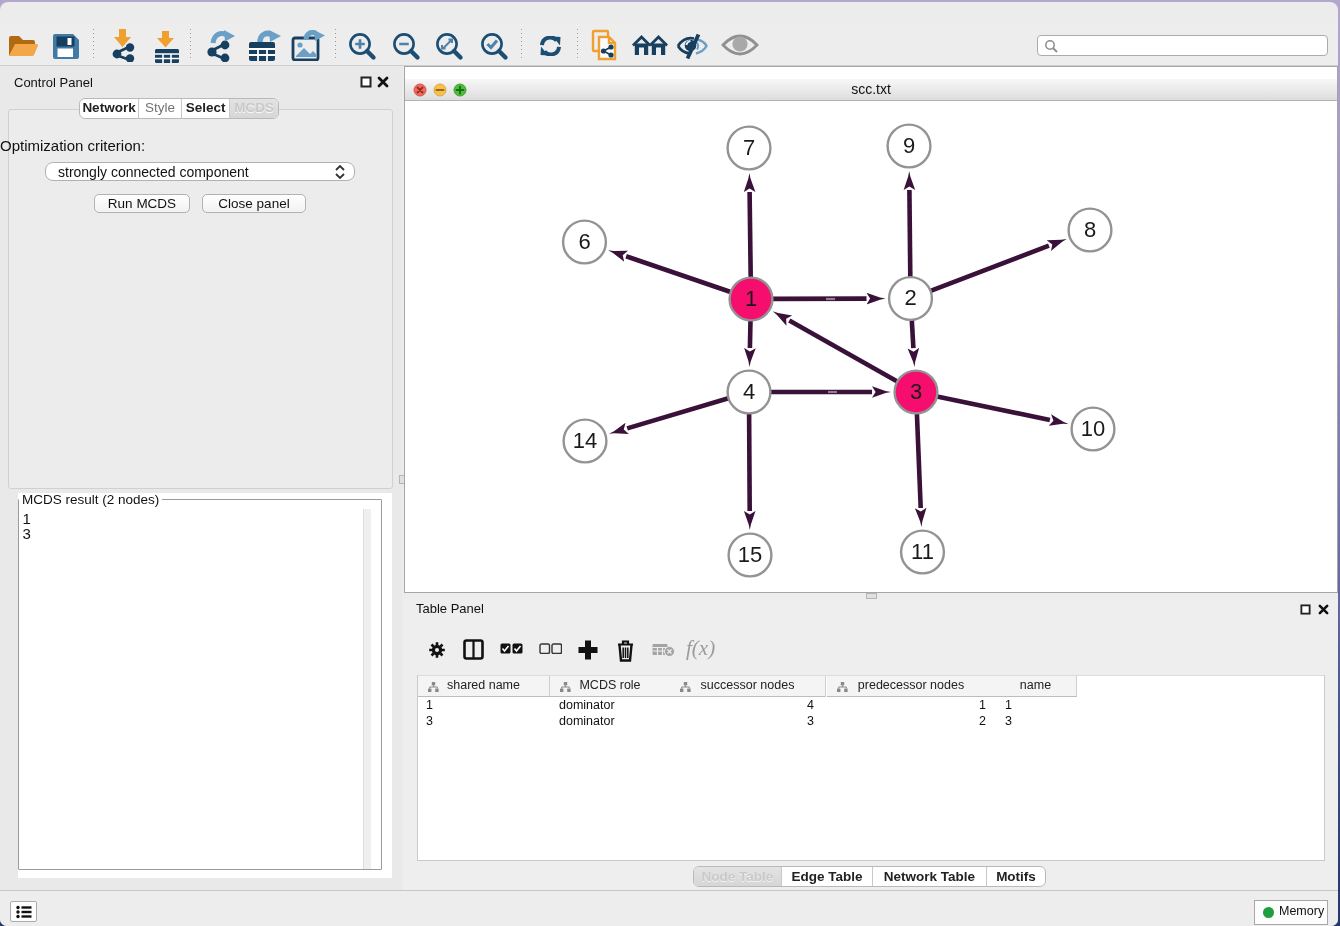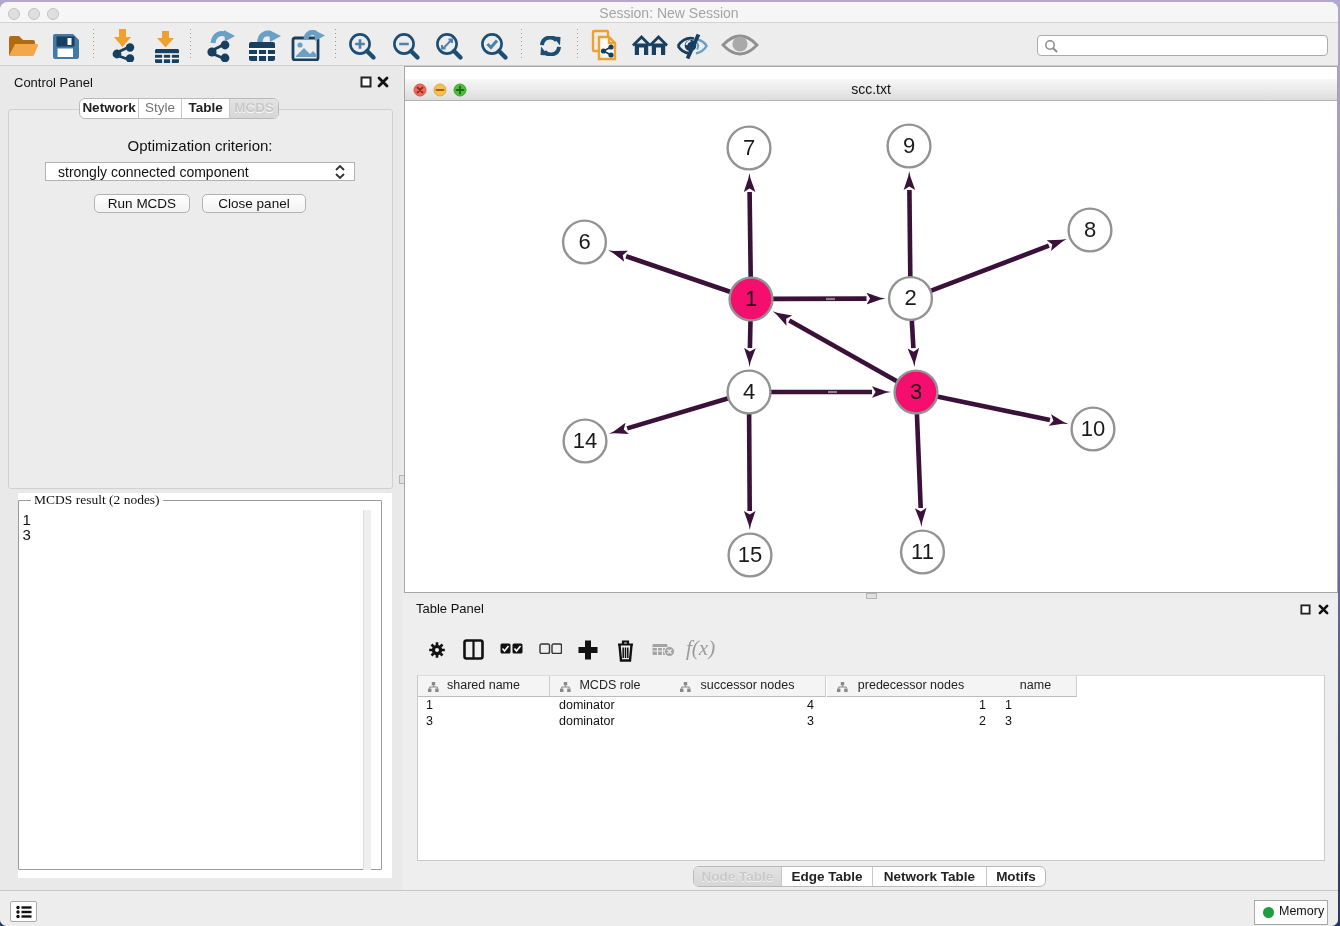--- a/index.html
+++ b/index.html
@@ -3,26 +3,20 @@
 <style>
 *{margin:0;padding:0;box-sizing:border-box}
 html,body{width:1340px;height:926px;overflow:hidden}
 body{background:linear-gradient(180deg,#b3a7ce 0%,#9a91bf 30%,#6a6ba0 62%,#324a7c 85%,#23386b 100%);font-family:"Liberation Sans",sans-serif}
 #app{position:absolute;left:0;top:2px;width:1338px;height:924px;background:#ececec;border-radius:8px 8px 7px 7px;overflow:hidden}
 .abs{position:absolute}
 .ics{position:absolute}
 </style></head><body>
 <div id="app">
 
-<div class="abs" style="left:0;top:0;width:1338px;height:21px;background:#f6f6f6;border-bottom:1px solid #d3d3d3">
-<div class="abs" style="left:8px;top:6px;width:12px;height:12px;border-radius:50%;background:#dedede;border:1px solid #c3c3c3"></div>
-<div class="abs" style="left:28px;top:6px;width:12px;height:12px;border-radius:50%;background:#dedede;border:1px solid #c3c3c3"></div>
-<div class="abs" style="left:47px;top:6px;width:12px;height:12px;border-radius:50%;background:#dedede;border:1px solid #c3c3c3"></div>
-<div class="abs" style="left:0;top:3px;width:1338px;text-align:center;font-size:14px;color:#a4a4a4">Session: New Session</div>
-</div>
 <div class="abs" style="left:0;top:22px;width:1338px;height:42px;background:#ededed;border-bottom:1px solid #cfcfcf">
 <div class="abs" style="left:93px;top:5px;width:1px;height:30px;background:repeating-linear-gradient(180deg,#999 0 1px,transparent 1px 4px)"></div>
 <div class="abs" style="left:190px;top:5px;width:1px;height:30px;background:repeating-linear-gradient(180deg,#999 0 1px,transparent 1px 4px)"></div>
 <div class="abs" style="left:335px;top:5px;width:1px;height:30px;background:repeating-linear-gradient(180deg,#999 0 1px,transparent 1px 4px)"></div>
 <div class="abs" style="left:521px;top:5px;width:1px;height:30px;background:repeating-linear-gradient(180deg,#999 0 1px,transparent 1px 4px)"></div>
 <div class="abs" style="left:577px;top:5px;width:1px;height:30px;background:repeating-linear-gradient(180deg,#999 0 1px,transparent 1px 4px)"></div>
 </div>
 <svg class="ics" style="left:6px;top:32px" width="32" height="26" viewBox="0 0 32 26">
       <path d="M3,22 V4 q0,-2 2,-2 h8 l4,4 h10 q2,0 2,2 v4 h-20 z" fill="#b06a12"></path>
       <path d="M3,22 L9,10 h22 q1.5,0 1,1.5 L28,21 q-0.5,1 -2,1 z" fill="#f3a748"></path>
@@ -148,35 +142,35 @@
         <rect x="1.5" y="1.5" width="9" height="9" fill="#fff" stroke="#222" stroke-width="2"></rect>
       </svg>
 <svg class="abs" style="left:377px;top:10px" width="12" height="12" viewBox="0 0 12 12">
         <path d="M2,2 L10,10 M10,2 L2,10" stroke="#111" stroke-width="2.8" stroke-linecap="round"></path>
       </svg>
 </div>
 <div class="abs" style="left:8px;top:107px;width:385px;height:380px;background:#ececec;border:1px solid #d0d0d0;border-radius:3px"></div>
 <div class="abs" style="left:79px;top:96px;width:200px;height:21px;border:1px solid #b9b9b9;border-radius:6px;background:#fff;overflow:hidden;display:flex">
 <div style="width:73px;border-right:1px solid #c9c9c9;text-align:center;font-size:13.5px;font-weight:bold;color:#222;line-height:17px">Network</div>
 <div style="width:53px;border-right:1px solid #c9c9c9;text-align:center;font-size:13.5px;font-weight:normal;color:#737373;line-height:17px">Style</div>
-<div style="width:60px;border-right:1px solid #c9c9c9;text-align:center;font-size:13.5px;font-weight:bold;color:#222;line-height:17px">Table</div>
+<div style="width:60px;border-right:1px solid #c9c9c9;text-align:center;font-size:13.5px;font-weight:bold;color:#222;line-height:17px">Select</div>
 <div style="width:59px;text-align:center;font-size:13.5px;font-weight:bold;color:#c9c9c9;text-shadow:0 1px 0 #f8f8f8;line-height:17px;background:linear-gradient(#e3e3e3,#d6d6d6)">MCDS</div>
 </div>
-<div class="abs" style="left:0;top:135px;width:400px;text-align:center;font-size:15px;color:#111">Optimization criterion:</div>
-<div class="abs" style="left:45px;top:160px;width:310px;height:19px;background:#fff;border:1px solid #b2b2b2;border-radius:0;font-size:14px;color:#111;line-height:18px;padding-left:12px">strongly connected component
+<div class="abs" style="left:0;top:135px;width:400px;font-size:15px;color:#111">Optimization criterion:</div>
+<div class="abs" style="left:45px;top:160px;width:310px;height:19px;background:#fff;border:1px solid #b2b2b2;border-radius:8px;font-size:14px;color:#111;line-height:18px;padding-left:12px">strongly connected component
 <svg style="position:absolute;right:8px;top:2px" width="12" height="14" viewBox="0 0 12 14">
         <path d="M2,5 L6,1 L10,5" fill="none" stroke="#333" stroke-width="1.8"></path>
         <path d="M2,9 L6,13 L10,9" fill="none" stroke="#333" stroke-width="1.8"></path>
       </svg>
 </div>
 <div class="abs" style="left:94px;top:192px;width:96px;height:19px;background:linear-gradient(#ffffff,#f2f2f2);border:1px solid #b2b2b2;border-radius:5px;font-size:13.5px;color:#111;text-align:center;line-height:17px">Run MCDS</div>
 <div class="abs" style="left:202px;top:192px;width:104px;height:19px;background:linear-gradient(#ffffff,#f2f2f2);border:1px solid #b2b2b2;border-radius:5px;font-size:13.5px;color:#111;text-align:center;line-height:17px">Close panel</div>
 <div class="abs" style="left:18px;top:491px;width:374px;height:385px;background:#fff">
 <fieldset style="position:absolute;left:0px;top:-1px;width:364px;height:378px;border:1px solid #9a9a9a;border-radius:1px;padding:0">
-<legend style="margin-left:12px;padding:0 3px;font-size:13.5px;color:#111;font-family:Liberation Serif, serif">MCDS result (2 nodes)</legend>
+<legend style="margin-left:0;padding:0 3px;font-size:13.5px;color:#111;font-family:Liberation Sans, sans-serif">MCDS result (2 nodes)</legend>
 <div style="position:absolute;left:3.5px;top:4px;font-size:15px;color:#111;line-height:15px">1<br>3</div>
 <div style="position:absolute;right:10px;top:2px;width:8px;height:360px;background:#efefef;border-left:1px solid #dcdcdc"></div>
 </fieldset>
 </div>
 <div class="abs" style="left:399px;top:473px;width:6px;height:9px;background:#e0e0e0;border:1px solid #b5b5b5"></div>
 <div class="abs" style="left:404px;top:64px;width:934px;height:527px;background:#fff;border:1px solid #a5a5a5">
 <div class="abs" style="left:0;top:12px;width:932px;height:22px;background:linear-gradient(#f7f7f7,#dddddd);border-bottom:1px solid #b3b3b3">
 <svg class="abs" style="left:8px;top:4px" width="60" height="14" viewBox="0 0 60 14">
 <circle cx="7" cy="7" r="6" fill="#ec6a5e" stroke="#d35549" stroke-width="1"></circle>
 <path d="M4.5,4.5 L9.5,9.5 M9.5,4.5 L4.5,9.5" stroke="#9e2b20" stroke-width="1.8" stroke-linecap="round"></path>

